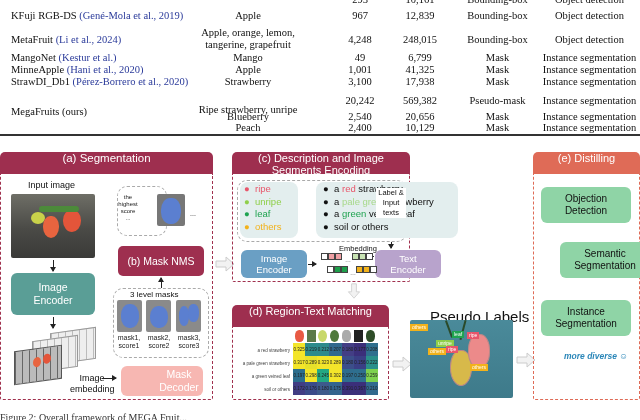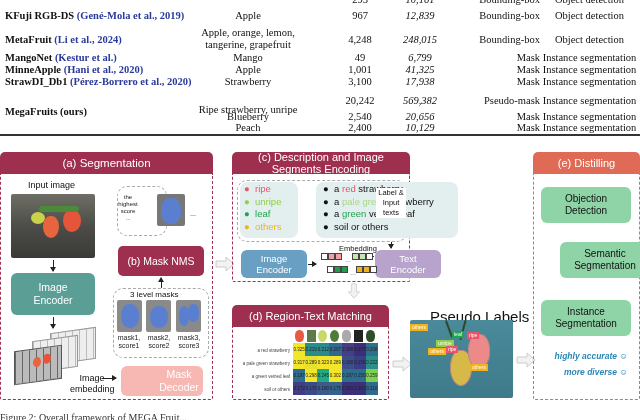--- a/index.html
+++ b/index.html
@@ -1,31 +1,31 @@
 <!DOCTYPE html>
 <html><head>
 <meta charset="utf-8">
 <style>
   * { box-sizing: border-box; margin: 0; padding: 0; }
   body { width: 640px; height: 420px; background: #ffffff; overflow: hidden; position: relative; font-family: "Liberation Sans", sans-serif; }
   
   #tbl { position: absolute; left: 0; top: 0; width: 640px; height: 136px; font-family: "Liberation Serif", serif; font-size: 10.5px; color: #111; }
   #tbl .row { position: absolute; left: 0; width: 640px; }
   #tbl .c { position: absolute; white-space: nowrap; }
-  #tbl .c0 { left: 5px; font-weight: bold; }
+  #tbl .c0 { left: 11px; }
   #tbl .c1 { left: 178px; width: 140px; text-align: center; }
   #tbl .c2 { left: 340px; width: 40px; text-align: center; }
-  #tbl .c3 { left: 395px; width: 50px; text-align: center; font-style: italic; }
-  #tbl .c4 { left: 455px; width: 85px; text-align: right; }
+  #tbl .c3 { left: 395px; width: 50px; text-align: center; }
+  #tbl .c4 { left: 455px; width: 85px; text-align: center; }
   #tbl .c5 { left: 537px; width: 105px; text-align: center; }
   .cite { color: #2a3a9a; }
   #tbl .rule { position: absolute; left: 0; top: 134px; width: 640px; height: 2px; background: #333; }
   
   .panel { position: absolute; border: 1.5px dashed #a0304e; border-top: none; border-radius: 0 0 2px 2px; }
-  .phead { position: absolute; color: #fff; font-size: 11.5px; text-align: center; border-radius: 5px 5px 0 0; display:flex; align-items:center; justify-content:center; }
+  .phead { position: absolute; color: #fff; font-size: 11.5px; text-align: center; border-radius: 5px 5px 0 0; display:flex; justify-content:center; }
   .maroon { background: #9e2f4f; }
   .coral { background: #df6b57; }
   .box { position: absolute; display:flex; align-items:center; justify-content:center; text-align:center; color:#fff; font-size: 10.5px; line-height: 1.2; border-radius: 6px; }
   .teal { background: #5a9e96; }
   .pink { background: #f7b7b2; }
   .blue { background: #6a9fc4; }
   .purple { background: #b8a3cc; }
   .green { background: #8fd4a6; color: #111; }
   .bubble { position: absolute; border: 1px dashed #aaa; border-radius: 10px; background: #fff; }
   .arrow-v { position: absolute; width: 1px; background: #222; }
@@ -316,17 +316,16 @@
 <div class="box green" style="left:541px;top:187px;width:90px;height:36px;font-size:10px;">
     <span style="width:60px;">Objection Detection</span>
   </div>
 <div class="box green" style="left:560px;top:242px;width:90px;height:36px;font-size:10px;">
     <span style="width:70px;">Semantic Segmentation</span>
   </div>
 <div class="box green" style="left:541px;top:300px;width:90px;height:36px;font-size:10px;">
     <span style="width:70px;">Instance Segmentation</span>
   </div>
 <div class="txt" style="left:548px;top:348px;font-size:8.5px;font-style:italic;font-weight:bold;color:#2a86b8;line-height:16px;text-align:right;width:80px;">
-  <div><span>highly accurate</span> <span>☺</span></div>
   <div><span>more diverse</span> <span>☺</span></div>
 </div>
 
 <div class="caption"><span>Figure 2: Overall framework of MEGA Fruit...</span></div>
 
 </body></html>

